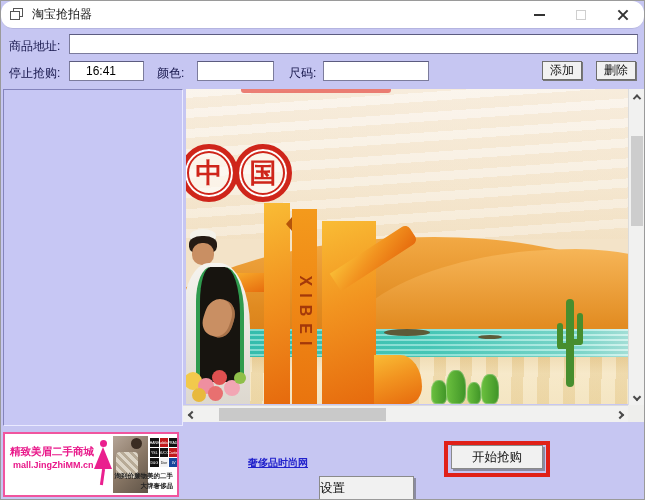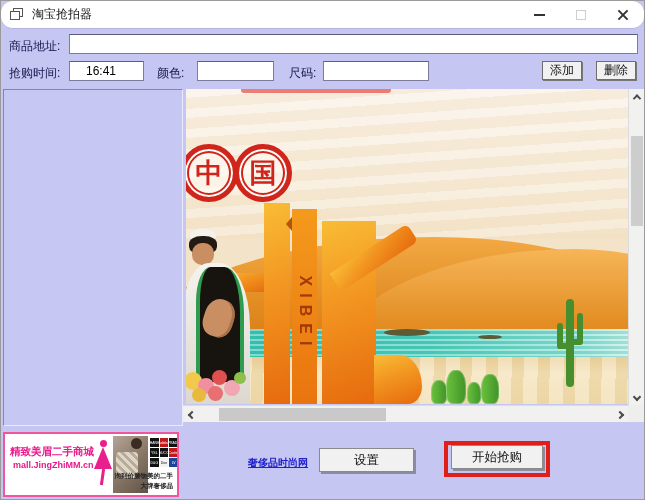--- a/index.html
+++ b/index.html
@@ -120,21 +120,21 @@
   .sil .legs { position:absolute; left:8px; top:29px; width:3px; height:16px; background:#ea1f8e; transform:rotate(8deg); }
   .photo { position:absolute; left:108px; top:2px; width:35px; height:57px; background:linear-gradient(135deg,#b5a597 0%,#8a7866 50%,#5f5347 100%); }
   .photo .bag { position:absolute; left:3px; top:16px; width:22px; height:26px; background:repeating-linear-gradient(45deg,#ded6c8 0 3px,#b8ab97 3px 6px); border-radius:4px; }
   .photo .phead { position:absolute; left:18px; top:2px; width:11px; height:11px; background:#3a2c22; border-radius:50%; }
   .logo-grid { position:absolute; left:145px; top:4px; width:28px; height:29px; display:grid; grid-template-columns:repeat(3,1fr); gap:1px; }
   .tile { background:#111; color:#fff; font-size:3.5px; display:flex; align-items:center; justify-content:center; overflow:hidden; }
   .tile.red { background:#c2181c; } .tile.blue { background:#16459c; } .tile.lite { background:#f2f2f2; color:#111; }
   .b-slogan { position:absolute; right:4px; width:80px; text-align:right; font-size:6.5px; color:#222; font-weight:bold; }
   .sl1 { top:38px; } .sl2 { top:48px; }
   .lux-link { position:absolute; left:247px; top:30px; font-size:10px; font-weight:bold; color:#2222cc; text-decoration:underline; cursor:pointer; }
-  .big-btn { position:absolute; height:24px; background:#f1f1f1; border:1px solid #8a8a8a; box-shadow:2px 2px 0 rgba(80,80,80,.5); font-size:12.5px; color:#111; text-align:center; line-height:22px; }
+  .big-btn { position:absolute; height:24px; background:#f1f1f1; border:1px solid #8a8a8a; box-shadow:2px 2px 0 rgba(80,80,80,.5); font-size:12.5px; color:#111; text-align:left; line-height:22px;margin-top:28px; }
   .settings-btn { left:318px; top:22px; width:95px; }
   .redbox { position:absolute; left:443px; top:15px; width:106px; height:36px; border:4px solid #e02018; display:flex; align-items:flex-start; justify-content:center; }
   .start-btn { position:relative; width:92px; height:24px; background:#f1f1f1; border:1px solid #8a8a8a; box-shadow:2px 2px 0 rgba(80,80,80,.5); font-size:12.5px; color:#111; text-align:center; line-height:22px; }
   .stop-btn { left:557px; top:22px; width:84px; box-shadow:none; border-color:#b2b2b2; color:#9c9c9c; }
 </style>
 </head>
 <body>
 
 <div class="win">
 
@@ -154,21 +154,21 @@
       <div class="win-btn">
           <span class="xbar x1"></span>
           <span class="xbar x2"></span>
         </div>
     </div>
   </div>
 
   <span class="lbl row1-lbl">商品地址:</span>
   <input class="tbox row1-input" value="" style="">
 
-  <span class="lbl row2-lbl">抢购时间:</span>
+  <span class="lbl row2-lbl">停止抢购:</span>
   <input class="tbox time-input" value="16:41" style="">
   <span class="lbl color-lbl">颜色:</span>
   <input class="tbox color-input" value="" style="">
   <span class="lbl size-lbl">尺码:</span>
   <input class="tbox size-input" value="" style="">
   <div class="mini-btn add-btn">添加</div>
   <div class="mini-btn del-btn">删除</div>
 
   <div class="listbox"></div>
 

